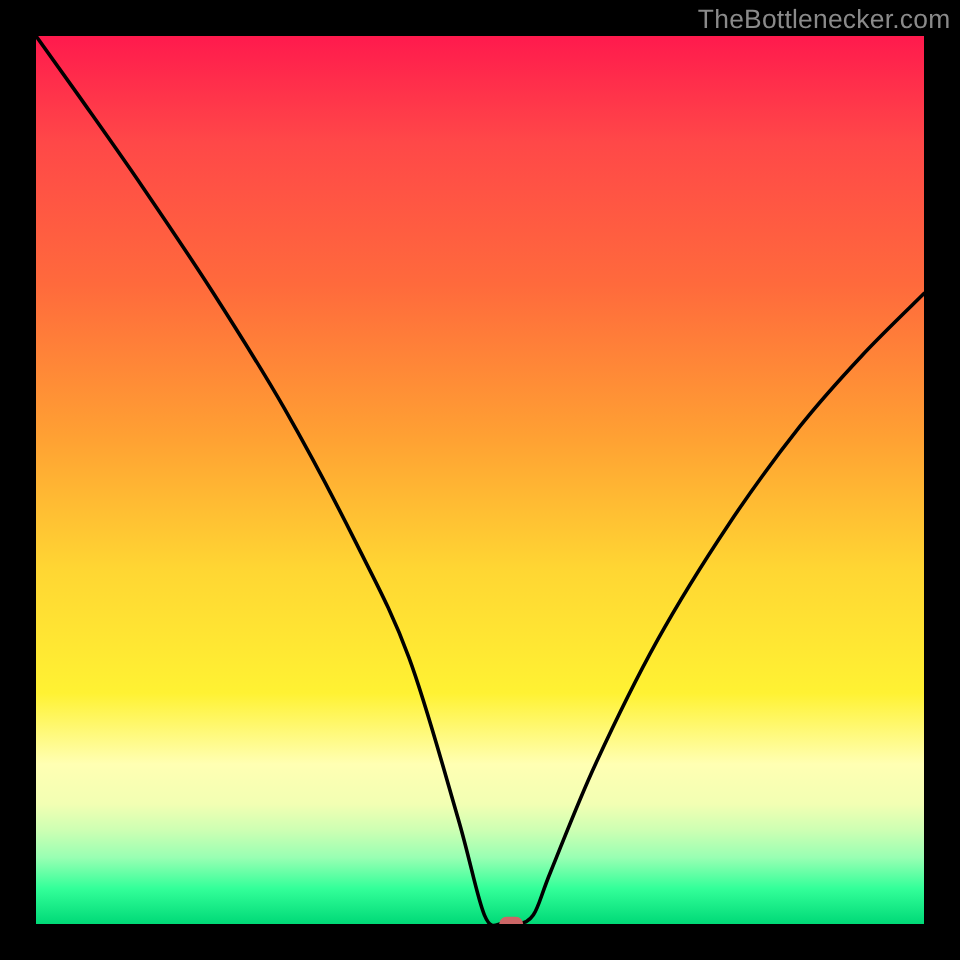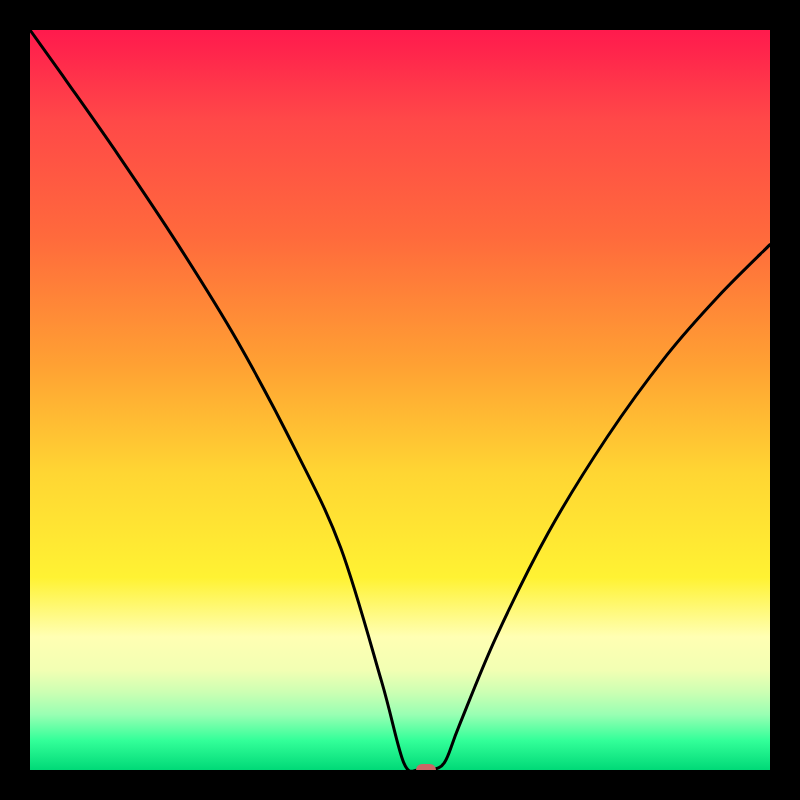--- a/index.html
+++ b/index.html
@@ -73,13 +73,14 @@
 <body>
 
 <div class="frame">
   <div class="plot">
     <div class="gradient"></div>
     <svg class="curve" viewBox="0 0 740 740" preserveAspectRatio="none">
       <path id="curve-path" fill="none" stroke="#000000" stroke-width="3" stroke-linejoin="round" stroke-linecap="round" d="M 0 0 C 6.166666666666667 8.633333333333326, 22.200000000000003 30.833333333333275, 37 51.799999999999955 C 51.8 72.76666666666664, 70.3 98.66666666666673, 88.8 125.80000000000007 C 107.3 152.93333333333342, 128.26666666666665 183.7666666666667, 148 214.60000000000002 C 167.73333333333335 245.43333333333334, 187.4666666666667 276.26666666666665, 207.20000000000002 310.8 C 226.93333333333334 345.33333333333337, 249.13333333333333 387.26666666666665, 266.4 421.8 C 283.66666666666663 456.33333333333337, 296.6166666666667 479.76666666666665, 310.8 518 C 324.98333333333335 556.2333333333333, 341.01666666666665 615.4333333333334, 351.5 651.2 C 361.98333333333335 686.9666666666667, 367.5333333333333 717.8000000000001, 373.7 732.6 C 379.8666666666667 747.4, 384.18333333333334 738.7666666666667, 388.5 740 C 392.81666666666666 741.2333333333333, 395.28333333333336 741.2333333333333, 399.6 740 C 403.9166666666667 738.7666666666667, 409.4666666666667 740, 414.40000000000003 732.6 C 419.33333333333337 725.2, 420.56666666666666 716.5666666666667, 429.2 695.6 C 437.8333333333333 674.6333333333333, 451.4 638.8666666666667, 466.2 606.8 C 481 574.7333333333332, 499.5 536.5, 518 503.2 C 536.5 469.9, 557.4666666666667 436.6, 577.2 407 C 596.9333333333334 377.4, 617.9 349.0333333333333, 636.4 325.59999999999997 C 654.9 302.16666666666663, 670.9333333333334 284.9, 688.2 266.4 C 705.4666666666667 247.89999999999998, 731.3666666666667 223.23333333333335, 740 214.60000000000002"></path>
     </svg>
     <div id="min-marker" class="marker" style="left: 395.9px; top: 740px;"></div>
   </div>
+  <div class="watermark">TheBottlenecker.com</div>
 </div>
 
 </body></html>

